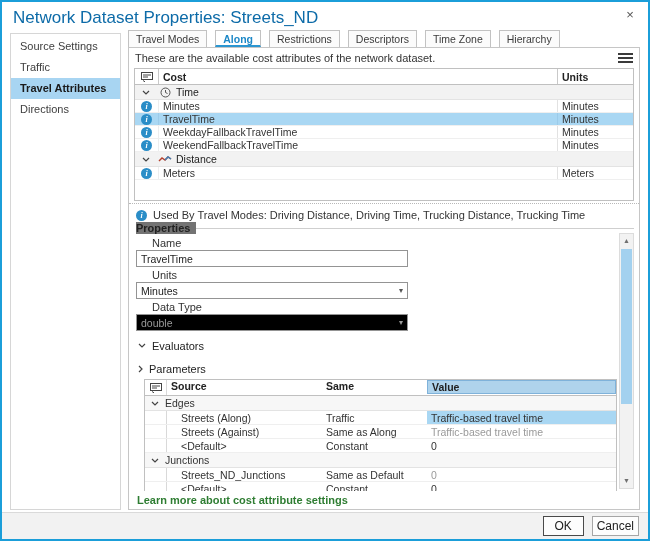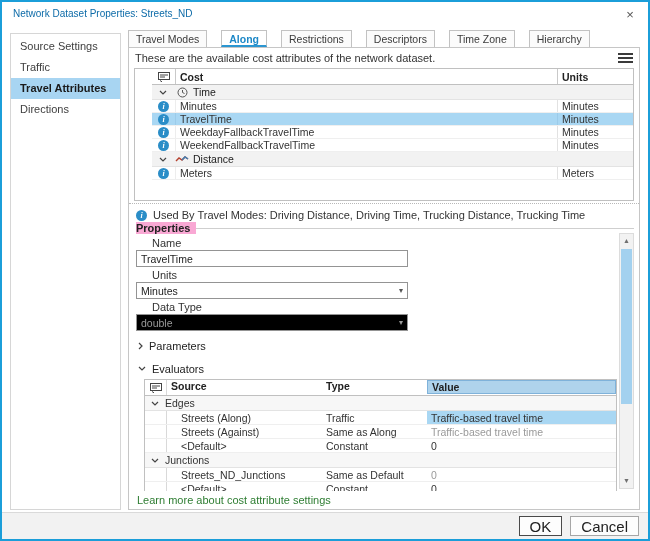--- a/index.html
+++ b/index.html
@@ -5,52 +5,52 @@
   * { margin:0; padding:0; box-sizing:border-box; }
   html,body { width:650px; height:541px; background:#fff; }
   body { font-family:"Liberation Sans", sans-serif; color:#333; font-size:11px; }
 
   .dialog { position:relative; width:650px; height:541px; background:#fff;
             border:2px solid #1b9ed9; overflow:hidden; }
 
   
   .titlebar { position:absolute; top:0; left:0; right:0; height:27px;
               background:#fff; }
-  .title { position:absolute; left:11px; top:6px; font-size:10px; color:#0d6ba8; }
+  .title { position:absolute; left:11px; top:6px; font-size:17px; color:#0d6ba8; }
   .close { position:absolute; right:9px; top:4px; width:18px; height:18px;
            text-align:center; line-height:18px; color:#555; font-size:13px; cursor:pointer; }
 
   
   .sidebar { position:absolute; left:8px; top:31px; width:111px; bottom:29px;
              border:1px solid #d6d6d6; background:#fff; padding-top:2px; }
   .side-item { height:21px; line-height:21px; padding-left:9px; color:#404040;
                white-space:nowrap; cursor:pointer; }
   .side-item.sel { background:#a8d5f2; font-weight:bold; color:#1a1a1a; }
 
   
   .content { position:absolute; left:126px; top:28px; right:8px; bottom:29px; }
   .tabs { display:flex; height:17px; font-size:10.5px; }
   .tab { padding:2px 7px 1px; border:1px solid #c2c2c2; border-bottom:none;
-         background:#fbfbfb; margin-right:14px; color:#3b3b3b; cursor:pointer;
+         background:#fbfbfb; margin-right:8px; color:#3b3b3b; cursor:pointer;
          white-space:nowrap; }
   .tab.sel { background:#fff; color:#1d88c7; font-weight:bold;
              border-bottom:2px solid #2b96d1; }
 
   .panel { position:absolute; top:17px; left:0; right:0; bottom:0;
            border:1px solid #c6c6c6; background:#fff;
            display:flex; flex-direction:column; }
 
   .caption-row { height:20px; display:flex; align-items:center; padding:0 6px; flex:none; }
   .caption-text { flex:1; color:#333; }
   .menu-btn { width:15px; cursor:pointer; }
   .menu-btn .bar { height:2px; background:#3a3a3a; margin:2px 0; }
 
   
   .cost-table { margin:0 5px; border:1px solid #c0c0c0; height:133px; flex:none;
-                display:flex; flex-direction:column; font-size:10.5px;padding-left:17px; }
+                display:flex; flex-direction:column; font-size:10.5px; }
   .ct-head { display:flex; align-items:center; height:16px; border-bottom:1px solid #c0c0c0;
              font-weight:bold; color:#222; }
   .gut { width:24px; flex:none; display:flex; align-items:center; justify-content:center;
          align-self:stretch; border-right:1px solid #e2e2e2; }
   .ct-head .gut { border-right:1px solid #c9c9c9; }
   .col-cost { flex:1; padding-left:4px; }
   .col-units { width:76px; flex:none; padding-left:4px; border-left:1px solid #e2e2e2;
                align-self:stretch; display:flex; align-items:center; }
   .ct-head .col-units { border-left:1px solid #c9c9c9; }
   .grp-row { display:flex; align-items:center; height:15px; background:#f2f2f2;
@@ -68,21 +68,21 @@
   .info-dot { width:11px; height:11px; border-radius:50%; background:#2a8dc7; color:#fff;
               font-size:8px; font-weight:bold; line-height:11px; text-align:center;
               font-family:"Liberation Serif", serif; font-style:italic; }
 
   
   .used-by { height:23px; display:flex; align-items:center; gap:6px; padding:0 7px;
              border-top:1px dotted #b8b8b8; flex:none; margin-top:2px; }
 
   
   .props { flex:1; position:relative; margin:2px 5px 0 7px; border-top:1px solid #cfcfcf; }
-  .props-legend { position:absolute; top:-7px; left:0; background:#f9a8d4; padding-right:6px;
+  .props-legend { position:absolute; top:-7px; left:0; background:#737373; padding-right:6px;
                   font-weight:bold; color:#222; }
   .props-inner { position:absolute; left:0; right:17px; top:6px; bottom:0; overflow:hidden; }
   .fld-label { margin:2px 16px 1px; color:#333; }
   .txt-input { width:272px; height:17px; border:1px solid #949494; padding:0 4px;
                font-family:"Liberation Sans", sans-serif; font-size:10.5px; color:#222;
                background:#fff; display:block; }
   .selectbox { width:272px; height:17px; border:1px solid #949494; background:#fff;
                display:flex; align-items:center; padding:0 4px; font-size:10.5px;
                color:#222; cursor:pointer; }
   .selectbox .sel-text { flex:1; }
@@ -116,29 +116,29 @@
   
   .vscroll { position:absolute; right:0; top:4px; bottom:2px; width:15px;
              background:#f2f2f2; border:1px solid #dcdcdc; }
   .vs-btn { height:14px; text-align:center; font-size:7px; color:#707070;
             line-height:14px; cursor:pointer; }
   .vs-thumb { position:absolute; top:15px; left:1px; right:1px; height:61%;
               background:#a3d1ef; cursor:pointer; }
 
   .learn-more { height:18px; display:flex; align-items:center; padding-left:8px;
                 flex:none; }
-  .learn-more a { color:#2e7d32; font-weight:normal; text-decoration:none; cursor:pointer; }
+  .learn-more a { color:#2e7d32; font-weight:bold; text-decoration:none; cursor:pointer; }
 
   
   .footer { position:absolute; left:0; right:0; bottom:0; height:27px; background:#f2f2f2;
             border-top:1px solid #dadada; display:flex; align-items:center;
             justify-content:flex-end; gap:8px; padding-right:9px; }
-  .btn { height:20px; min-width:41px; padding:0 10px; background:#fdfdfd;
+  .btn { height:20px; min-width:41px; padding:0 4px; background:#fdfdfd;
          border:1px solid #a6a6a6; font-family:"Liberation Sans", sans-serif;
-         font-size:15px; color:#222; cursor:pointer; }
+         font-size:12px; color:#222; cursor:pointer; }
   .btn.default { border-color:#4a4a4a; }
 
   svg { display:block; }
 </style>
 </head>
 <body>
 
 <div class="dialog">
 
   <div class="titlebar">
@@ -276,45 +276,45 @@
             <span class="sel-arrow">▾</span>
           </div>
 
           <div class="fld-label">Data Type</div>
           <div class="selectbox disabled">
             <span class="sel-text">double</span>
             <span class="sel-arrow">▾</span>
           </div>
 
           <div class="expander">
+            <svg width="8" height="5" viewBox="0 0 8 5">
+                <polyline points="1,1 4,4 7,1" fill="none" stroke="#444" stroke-width="1.2"></polyline>
+              </svg>
+            <span>Evaluators</span>
+          </div>
+
+          <div class="expander">
             <svg width="5" height="8" viewBox="0 0 5 8">
                 <polyline points="1,1 4,4 1,7" fill="none" stroke="#444" stroke-width="1.2"></polyline>
               </svg>
             <span>Parameters</span>
-          </div>
-
-          <div class="expander">
-            <svg width="8" height="5" viewBox="0 0 8 5">
-                <polyline points="1,1 4,4 7,1" fill="none" stroke="#444" stroke-width="1.2"></polyline>
-              </svg>
-            <span>Evaluators</span>
           </div>
 
           <div class="ev-table">
             <div class="ev-head">
               <div class="ev-gut">
                 <svg width="12" height="10" viewBox="0 0 12 10">
                     <rect x="0.5" y="0.5" width="11" height="7" fill="none" stroke="#444"></rect>
                     <line x1="2" y1="3" x2="10" y2="3" stroke="#444"></line>
                     <line x1="2" y1="5" x2="7" y2="5" stroke="#444"></line>
                     <line x1="2" y1="8.5" x2="4" y2="9.8" stroke="#444"></line>
                   </svg>
               </div>
               <div class="ev-src">Source</div>
-              <div class="ev-type">Type</div>
+              <div class="ev-type">Same</div>
               <div class="ev-val">Value</div>
             </div>
 
             <div class="ev-grp">
               <span class="chev">
                 <svg width="8" height="5" viewBox="0 0 8 5">
                     <polyline points="1,1 4,4 7,1" fill="none" stroke="#444" stroke-width="1.2"></polyline>
                   </svg>
               </span>
               <span>Edges</span>

